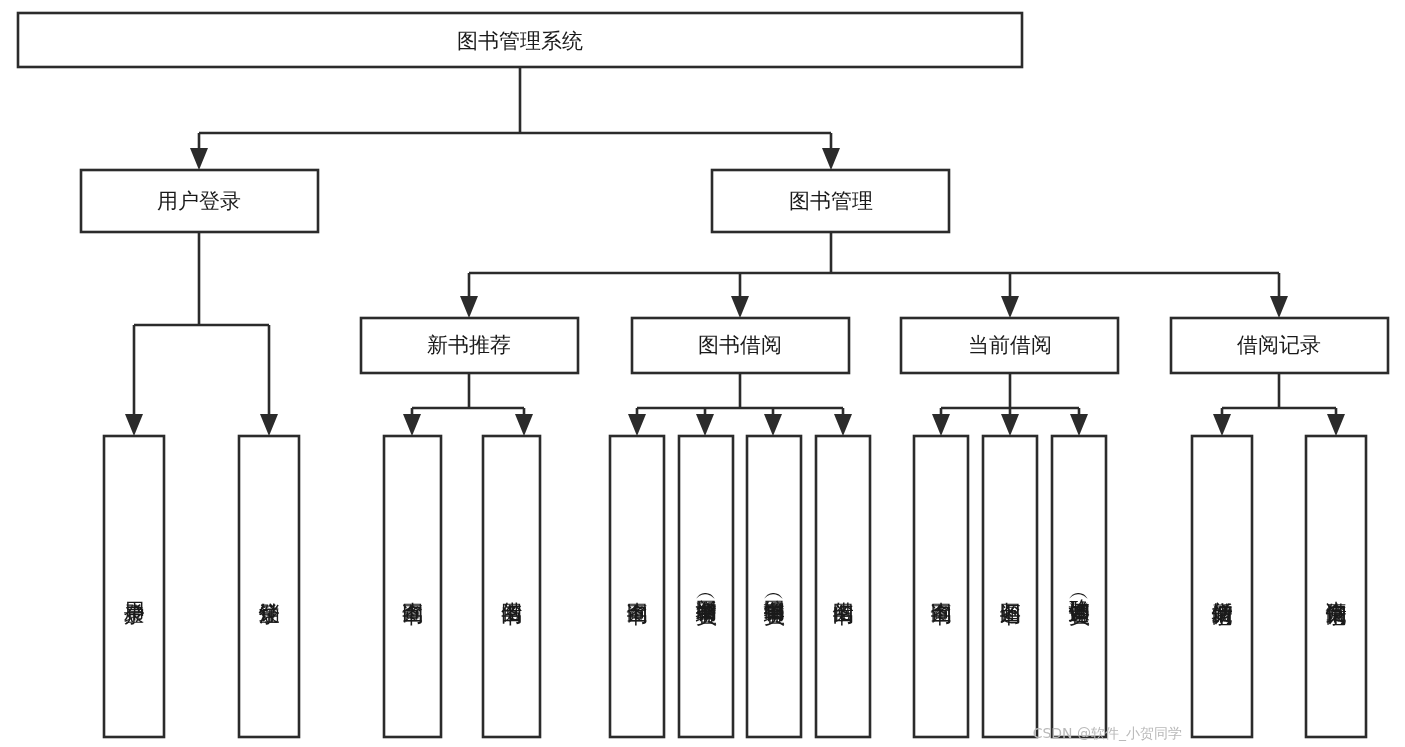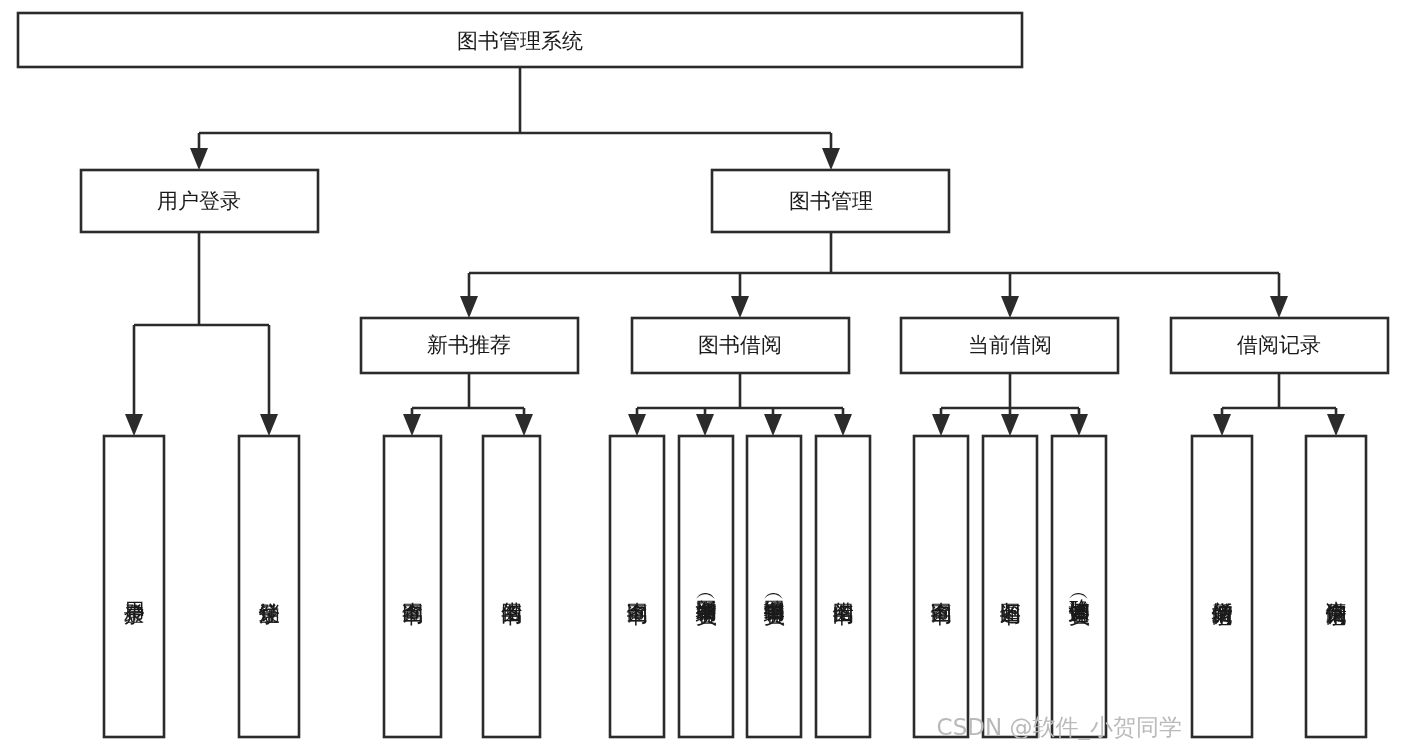--- a/index.html
+++ b/index.html
@@ -63,21 +63,21 @@
     letter-spacing: 1px;
     white-space: nowrap;
     pointer-events: none;
     user-select: none;
   }
   #watermark {
     position: absolute;
     right: 8px;
     bottom: 4px;
     font-family: "DejaVu Sans", "Liberation Sans", sans-serif;
-    font-size: 23px;
+    font-size: 14px;
     color: #b9b9b9;
     white-space: nowrap;
     user-select: none;
   }
 </style>
 </head>
 <body>
 
 <div id="diagram-root">
 

